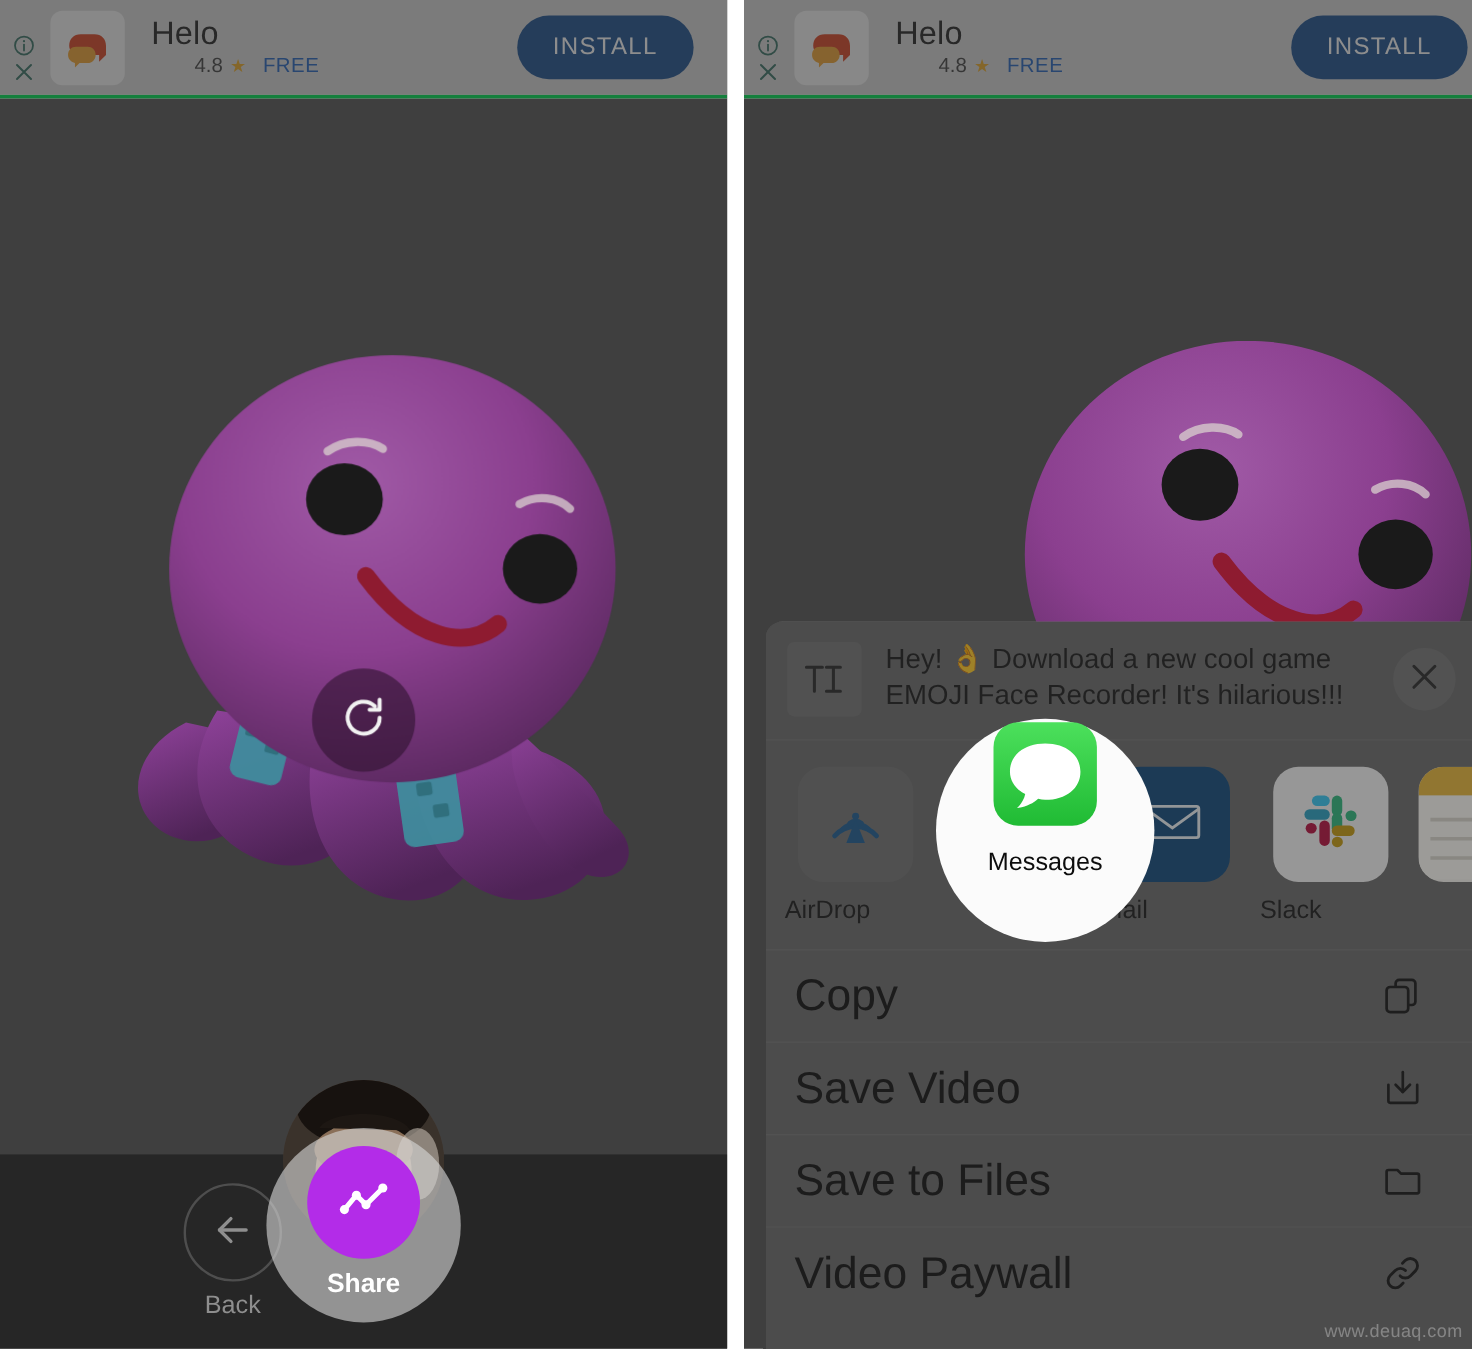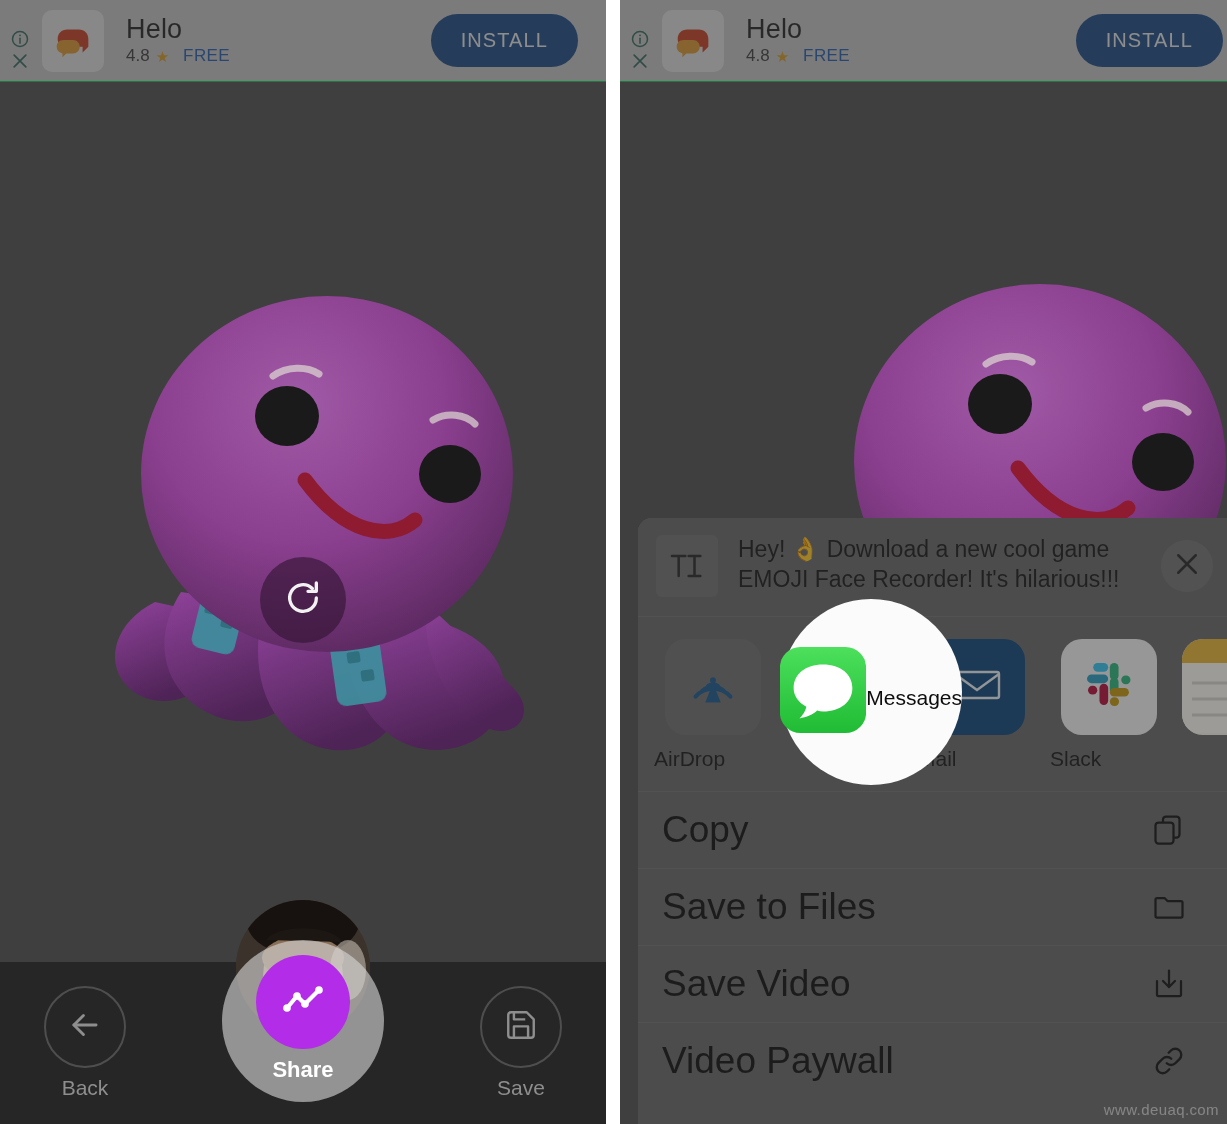--- a/index.html
+++ b/index.html
@@ -14,40 +14,40 @@
   
   .panel { position: absolute; top: 0; height: 1124px; overflow: hidden; background: #3f3f3f; }
   #panel-left  { left: 0px;   width: 606px; }
   #panel-right { left: 620px; width: 607px; }
 
   
   .ad-banner {
     position: absolute; top: 0; left: 0; right: 0; height: 82px;
     background: #d6d6d6;
     display: flex; align-items: center;
-    border-bottom: 1px solid #15803d;
+    border-bottom: 3px solid #15803d;
   }
   .ad-overlay { position:absolute; inset:0; background: rgba(52,52,52,0.56); pointer-events:none; }
   .ad-sidebtns {
     width: 40px; height: 100%;
     display:flex; flex-direction: column; align-items:center; justify-content:center;
     gap: 2px; padding-top: 18px;
   }
   .ad-sidebtns svg { display:block; }
   .ad-appicon {
     width: 62px; height: 62px; margin-left: 2px;
     background: #f3f3f3; border-radius: 10px;
     display:flex; align-items:center; justify-content:center;
   }
   .ad-text { margin-left: 22px; flex: 1; }
   .ad-title {
     font-size: 27px; font-weight: 400; color: #1b1b1b; line-height: 1.05;
     letter-spacing: .2px;
   }
-  .ad-sub { display:flex; align-items:center; gap: 6px; margin-top: 3px; }
+  .ad-sub { display:flex; align-items:center; gap: 6px; margin-top: 3px; margin-left: 36px; }
   .ad-rating { font-size: 17px; color: #3a3a3a; }
   .ad-star { color: #eaa61e; font-size: 15px; line-height: 1; }
   .ad-free { font-size: 17px; color: #1c5fbe; margin-left: 8px; letter-spacing:.4px; }
   .ad-install {
     margin-right: 28px;
     background: #134a8c; color: #ffffff;
     border: none; border-radius: 30px;
     padding: 15px 30px;
     font-size: 20px; letter-spacing: 1.1px;
     font-family: "Liberation Sans", sans-serif;
@@ -161,21 +161,21 @@
     background: rgba(255,255,255,0.05);
     display:flex; align-items:center; justify-content:center;
     overflow:hidden;
   }
   .app-name { margin-top: 12px; font-size: 21px; color: #1c1c1c; }
 
   .spotlight-msgs {
     position:absolute; left: 142px; top: -18px;
     width: 182px; height: 186px; border-radius: 50%;
     background: #fbfbfb;
-    display:flex; align-items:center; 
+    display:flex; flex-direction:column; align-items:center; 
     z-index: 5;
   }
   .spotlight-msgs .app-icon-box { background: transparent; }
   .spotlight-msgs .app-name { color: #0d0d0d; }
 
   .action-list { position: relative; }
   .action-row {
     display:flex; align-items:center; justify-content: space-between;
     padding: 0 36px 0 24px;
     height: 77px;
@@ -265,32 +265,20 @@
             </span>
           </div>
           <div class="ctrl-label">Back</div>
         </div>
 
         <div class="ctrl-item">
           <div class="ctrl-circle" style="border-color:transparent"></div>
           <div class="ctrl-label" style="visibility:hidden">.</div>
         </div>
 
-        <div class="ctrl-item">
-          <div class="ctrl-circle">
-            <span>
-              <svg width="34" height="34" viewBox="0 0 24 24" fill="none" stroke="#8e8e8e" stroke-width="1.7" stroke-linejoin="round">
-                <path d="M19 21H5a2 2 0 0 1-2-2V5a2 2 0 0 1 2-2h11l5 5v11a2 2 0 0 1-2 2z"></path>
-                <path d="M17 21v-8H7v8"></path>
-                  <path d="M7 3v5h8"></path>
-              </svg>
-            </span>
-          </div>
-          <div class="ctrl-label">Save</div>
-        </div>
 
       </div>
 
       <div class="selfie">
         <svg viewBox="0 0 134 134" xmlns="http://www.w3.org/2000/svg">
           <rect width="134" height="134" fill="#3a322b"></rect>
           <ellipse cx="67" cy="22" rx="56" ry="34" fill="#17120f"></ellipse>
           <ellipse cx="67" cy="76" rx="40" ry="46" fill="#9b8068"></ellipse>
           <ellipse cx="67" cy="58" rx="41" ry="22" fill="#8a6f58"></ellipse>
           <ellipse cx="52" cy="66" rx="9" ry="5" fill="#32241b"></ellipse>
@@ -505,40 +493,40 @@
           <span class="action-label">Copy</span>
           <span class="action-icon">
             <svg width="36" height="36" viewBox="0 0 24 24" fill="none" stroke="#171717" stroke-width="1.5" stroke-linejoin="round">
               <rect x="3" y="7" width="12" height="14" rx="2"></rect>
               <path d="M8 7V5a2 2 0 0 1 2-2h7a2 2 0 0 1 2 2v10a2 2 0 0 1-2 2h-2"></path>
             </svg>
           </span>
         </div>
 
         <div class="action-row">
-          <span class="action-label">Save to Files</span>
-          <span class="action-icon">
-            <svg width="36" height="36" viewBox="0 0 24 24" fill="none" stroke="#171717" stroke-width="1.5" stroke-linejoin="round">
-              <path d="M3 7a1 1 0 0 1 1-1h5l2 2h9a1 1 0 0 1 1 1v9a1 1 0 0 1-1 1H4a1 1 0 0 1-1-1z"></path>
-            </svg>
-          </span>
-        </div>
-
-        <div class="action-row">
           <span class="action-label">Save Video</span>
           <span class="action-icon">
             <svg width="36" height="36" viewBox="0 0 24 24" fill="none" stroke="#171717" stroke-width="1.5" stroke-linecap="round" stroke-linejoin="round">
               <path d="M4 10v9a1 1 0 0 0 1 1h14a1 1 0 0 0 1-1v-9"></path>
               <path d="M12 3v11"></path>
                 <path d="M8 10l4 4 4-4"></path>
             </svg>
           </span>
         </div>
 
         <div class="action-row">
+          <span class="action-label">Save to Files</span>
+          <span class="action-icon">
+            <svg width="36" height="36" viewBox="0 0 24 24" fill="none" stroke="#171717" stroke-width="1.5" stroke-linejoin="round">
+              <path d="M3 7a1 1 0 0 1 1-1h5l2 2h9a1 1 0 0 1 1 1v9a1 1 0 0 1-1 1H4a1 1 0 0 1-1-1z"></path>
+            </svg>
+          </span>
+        </div>
+
+        <div class="action-row">
           <span class="action-label">Video Paywall</span>
           <span class="action-icon">
             <svg width="36" height="36" viewBox="0 0 24 24" fill="none" stroke="#171717" stroke-width="1.6" stroke-linecap="round">
               <path d="M10.5 13.5a4 4 0 0 0 5.7 0l2.8-2.8a4 4 0 0 0-5.7-5.7L11.8 6.5"></path>
               <path d="M13.5 10.5a4 4 0 0 0-5.7 0L5 13.3a4 4 0 0 0 5.7 5.7l1.5-1.5"></path>
             </svg>
           </span>
         </div>
 
       </div>

